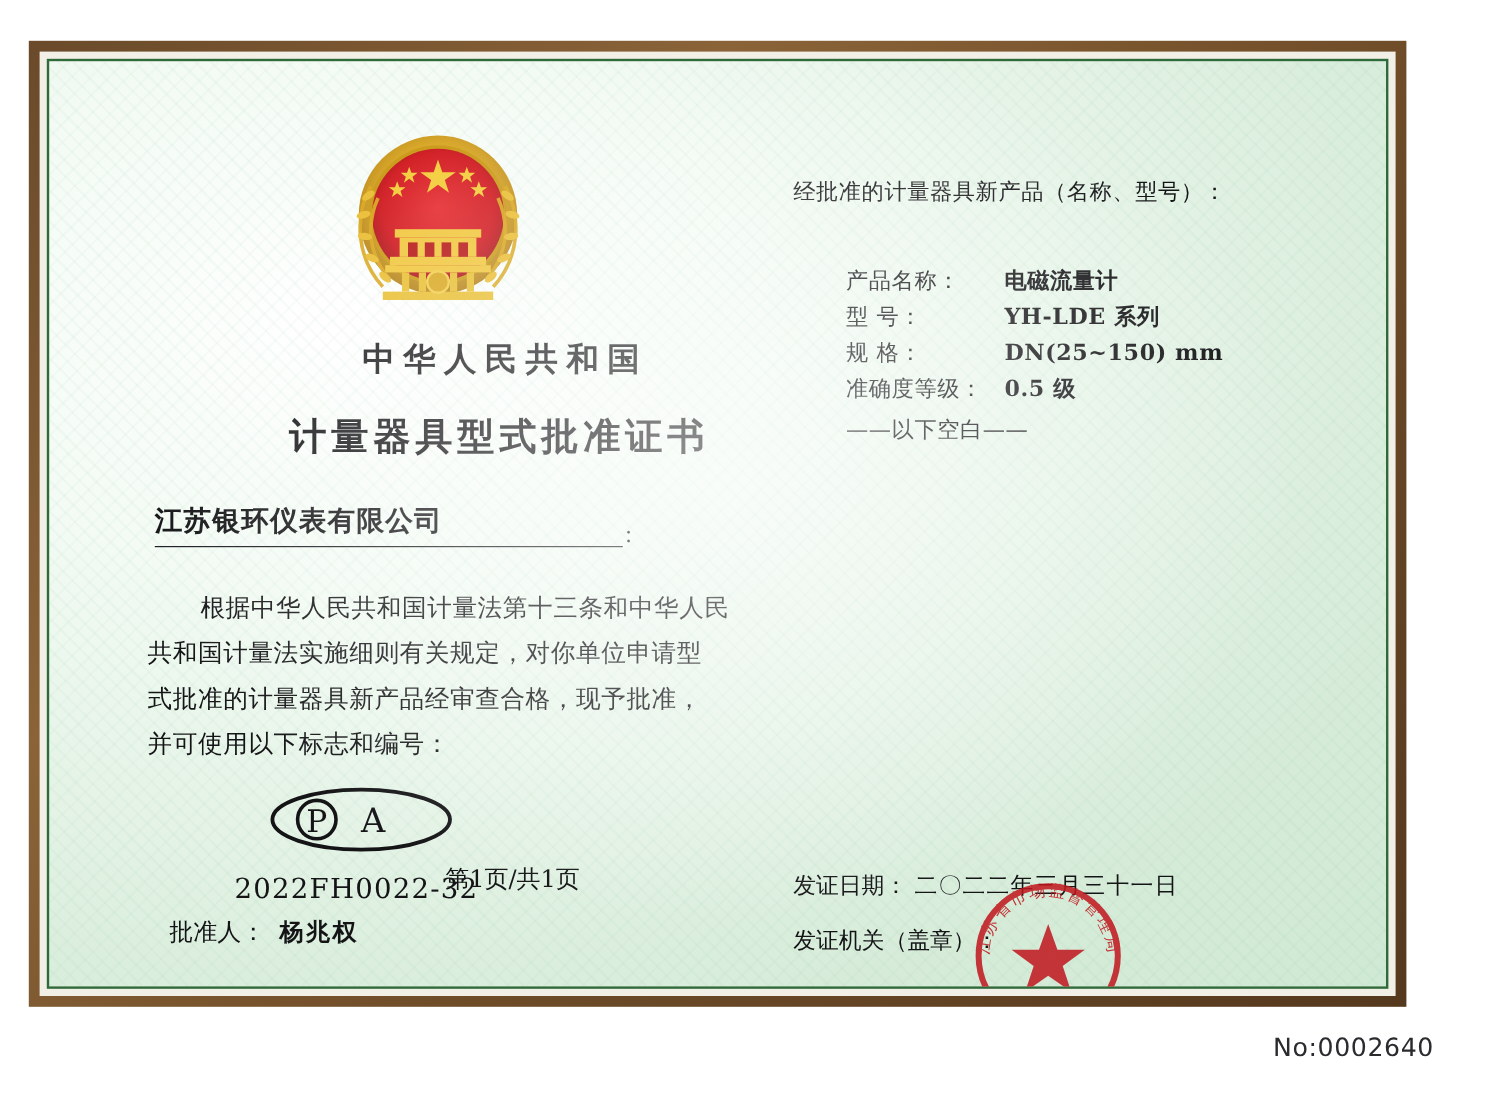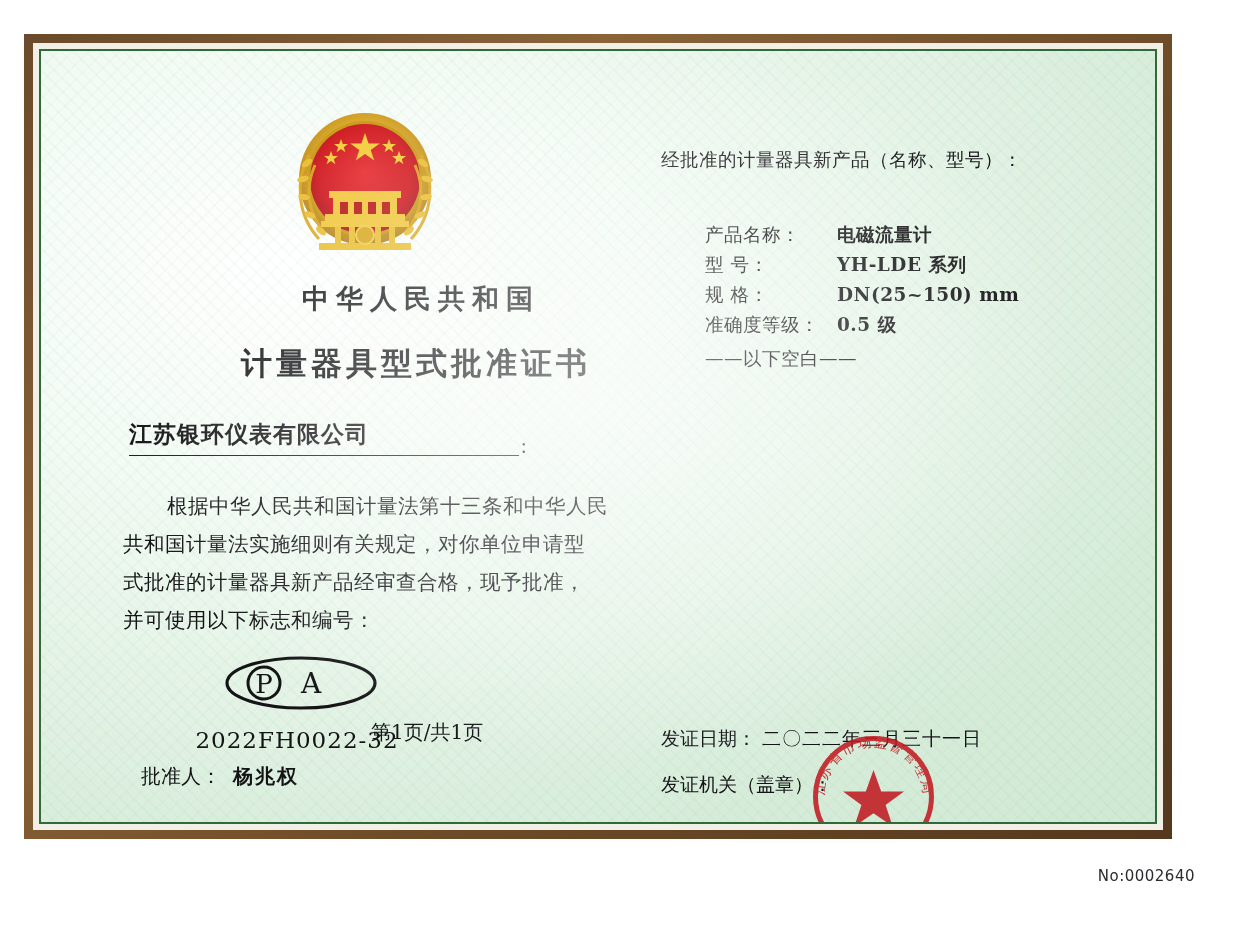--- a/index.html
+++ b/index.html
@@ -209,21 +209,21 @@
     left:765px; top:678px;
     width:135px;height:135px;
     pointer-events:none;
   }
   .seal svg{display:block;width:100%;height:100%;}
 
   
   .serial{
     position:absolute;
     right:56px; bottom:40px;
-    font-size:15px;
+    font-size:21px;
     letter-spacing:.5px;
     color:#2b2b2f;
     font-family:"DejaVu Sans","Liberation Sans",sans-serif;
     margin-top:28px;
   }
 </style>
 </head>
 <body>
 
 <div class="cert-outer">

